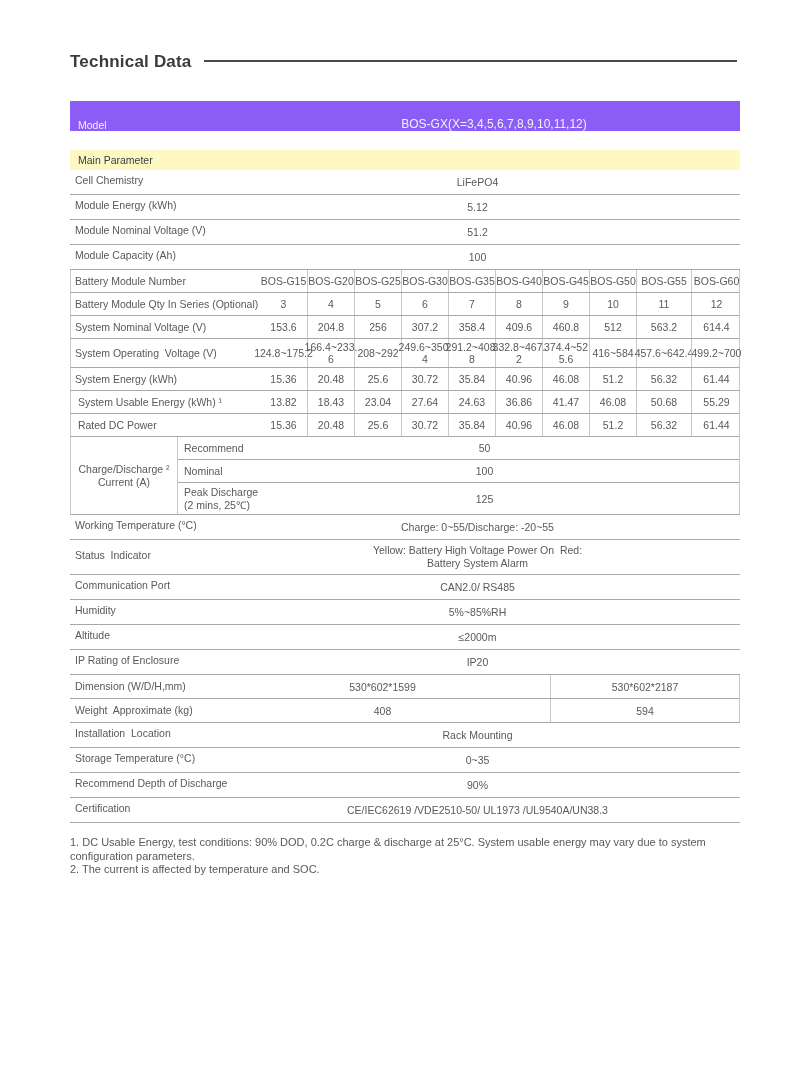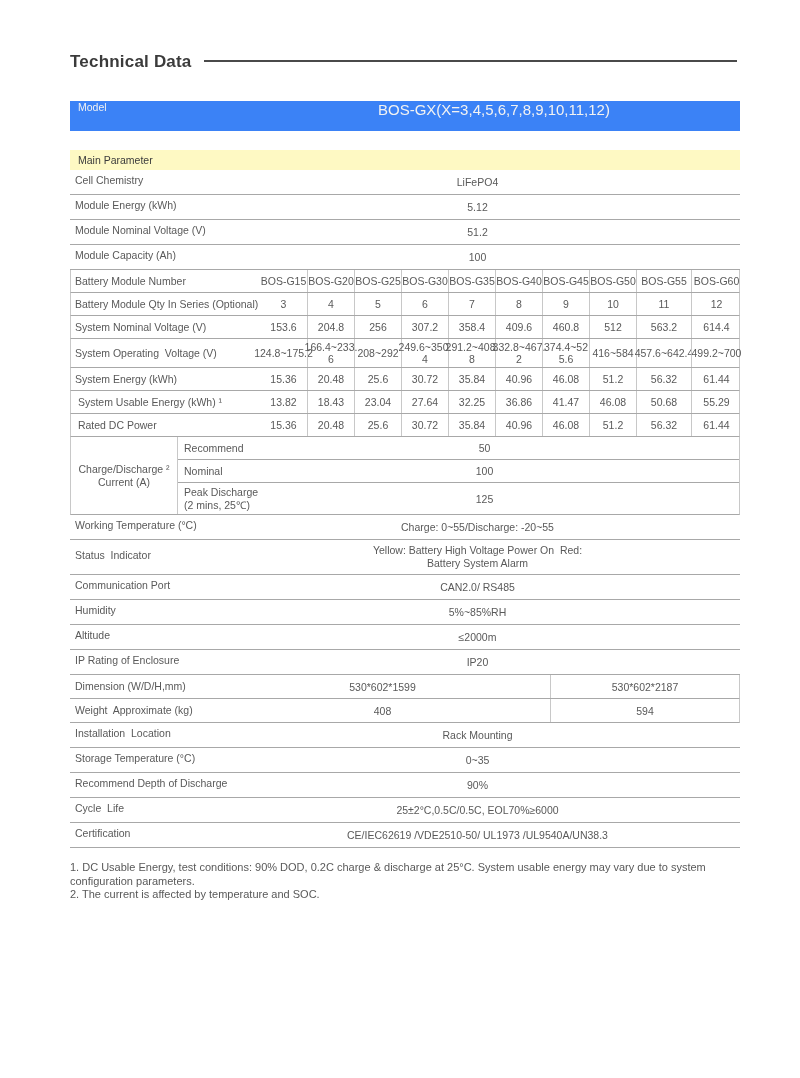--- a/index.html
+++ b/index.html
@@ -10,23 +10,23 @@
     color:#595959;
   }
   .page{width:800px;padding:52px 60px 0 70px}
 
   
   .header{display:flex;align-items:center;margin-bottom:29px}
   .page-title{font-size:17px;font-weight:bold;color:#3b3b3b;letter-spacing:.2px;white-space:pre}
   .title-rule{flex:1;height:0;border-bottom:2px solid #4a4a4a;margin:0 3px 3px 12px}
 
   
-  .model-bar{height:30px;background:#3b82f6;display:flex;align-items:flex-start;margin-bottom:19px}
+  .model-bar{height:30px;background:#8b5cf6;display:flex;align-items:flex-end;margin-bottom:19px}
   .model-label{color:#f2f2f2;font-size:10.5px;padding-left:8px;width:178px;white-space:pre}
-  .model-value{flex:1;text-align:center;color:#f2f2f2;font-size:15px;white-space:pre}
+  .model-value{flex:1;text-align:center;color:#f2f2f2;font-size:12px;white-space:pre}
 
   
   .section-bar{height:20px;background:#fef9c3;display:flex;align-items:center;padding-left:8px;
     font-size:10.5px;color:#3b3b3b;white-space:pre}
 
   
   .tbl{width:670px;font-size:10.5px;color:#595959}
   .row{display:flex;align-items:center;border-bottom:1px solid #a8a8a8;min-height:23px}
 
   .row.simple .label{width:145px;flex:none;padding:4px 0 8px 5px;white-space:pre}
@@ -161,21 +161,21 @@
         <div class="bcell">51.2</div>
         <div class="bcell">56.32</div>
         <div class="bcell">61.44</div>
       </div>
       <div class="row battery">
         <div class="label"> System Usable Energy (kWh) ¹</div>
         <div class="bcell first">13.82</div>
         <div class="bcell">18.43</div>
         <div class="bcell">23.04</div>
         <div class="bcell">27.64</div>
-        <div class="bcell">32.25</div>
+        <div class="bcell">24.63</div>
         <div class="bcell">36.86</div>
         <div class="bcell">41.47</div>
         <div class="bcell">46.08</div>
         <div class="bcell">50.68</div>
         <div class="bcell">55.29</div>
       </div>
       <div class="row battery">
         <div class="label"> Rated DC Power</div>
         <div class="bcell first">15.36</div>
         <div class="bcell">20.48</div>
@@ -248,24 +248,20 @@
       </div>
       <div class="row simple">
         <div class="label">Storage Temperature (°C)</div>
         <div class="value">0~35</div>
       </div>
       <div class="row simple">
         <div class="label">Recommend Depth of Discharge</div>
         <div class="value">90%</div>
       </div>
       <div class="row simple">
-        <div class="label">Cycle  Life</div>
-        <div class="value">25±2°C,0.5C/0.5C, EOL70%≥6000</div>
-      </div>
-      <div class="row simple">
         <div class="label">Certification</div>
         <div class="value">CE/IEC62619 /VDE2510-50/ UL1973 /UL9540A/UN38.3</div>
       </div>
     </div>
 
   <div class="footnotes">
     <div class="footnote">1. DC Usable Energy, test conditions: 90% DOD, 0.2C charge &amp; discharge at 25°C. System usable energy may vary due to system configuration parameters.</div>
     <div class="footnote">2. The current is affected by temperature and SOC.</div>
   </div>
 

